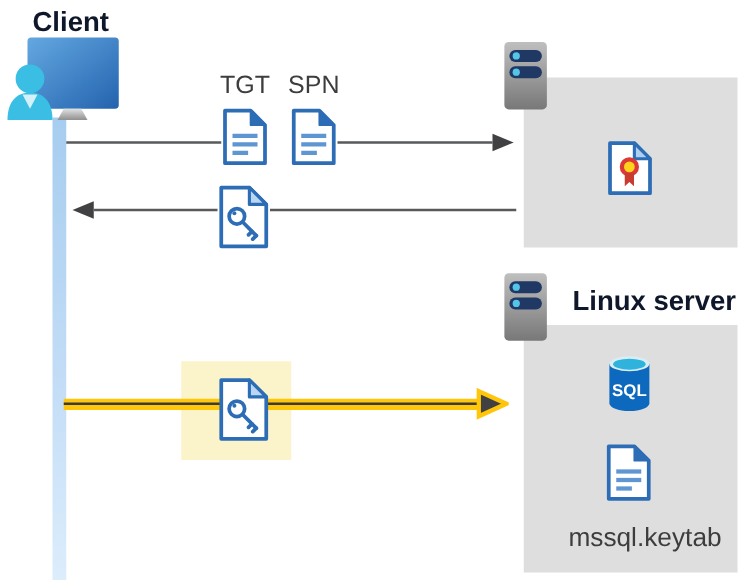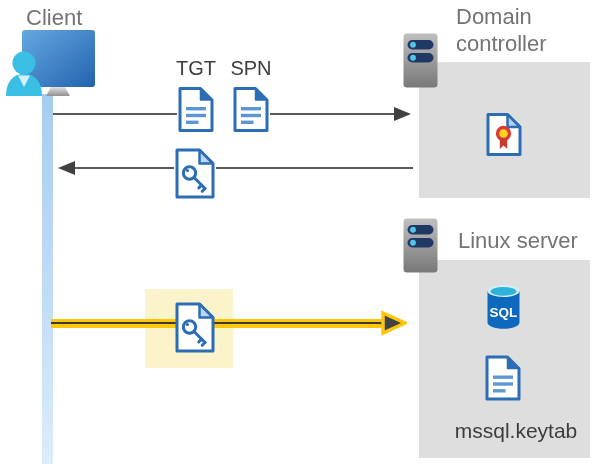--- a/index.html
+++ b/index.html
@@ -2,21 +2,21 @@
 <html><head>
 <meta charset="utf-8">
 <style>
   html,body{margin:0;padding:0;background:#fff;}
   #canvas{
     position:relative;width:600px;height:468px;background:#fff;overflow:hidden;
     font-family:"Liberation Sans","DejaVu Sans",sans-serif;
   }
   .abs{position:absolute;}
   .section-box{background:#DEDEDE;z-index:1;}
-  .title{font-weight:normal;font-size:22px;color:#737373;line-height:1.22;z-index:6;}
+  .title{font-weight:bold;font-size:22px;color:#0f172a;line-height:1.22;z-index:6;}
   .sublabel{font-size:20px;color:#3D3D3D;z-index:6;text-align:center;}
   .gray-line{height:2px;background:#58595B;z-index:3;}
   .head-right{width:0;height:0;border-top:7.5px solid transparent;border-bottom:7.5px solid transparent;border-left:17px solid #414042;z-index:3;}
   .head-left{width:0;height:0;border-top:7.5px solid transparent;border-bottom:7.5px solid transparent;border-right:17px solid #414042;z-index:3;}
   .icon{z-index:4;}
   #timeline{left:42px;top:94px;width:11px;height:370px;z-index:2;
     background:linear-gradient(180deg,#A6CDEF 0%,#C2DCF6 55%,#DCEDFC 100%);}
   #highlight-box{left:145px;top:289px;width:88px;height:79px;background:#FBF3CA;z-index:1;}
   #yellow-arrow{left:51px;top:310px;width:356px;height:26px;z-index:3;}
   #yellow-shaft{position:absolute;left:0;top:8.5px;width:334px;height:9px;background:#FFC60A;}
@@ -101,21 +101,20 @@
   <svg class="abs icon" style="left:174px;top:301px;" width="42" height="53" viewBox="0 0 42 53">
     <path d="M3 3 H25.5 L39 16.5 V50 H3 Z" fill="#fff" stroke="#2D6DB5" stroke-width="3" stroke-linejoin="round"></path>
     <path d="M25.5 3 V16.5 H39 Z" fill="#B9D6F2" stroke="#2D6DB5" stroke-width="2.5" stroke-linejoin="round"></path>
     <circle cx="15.5" cy="26" r="6.2" fill="none" stroke="#2D6DB5" stroke-width="3"></circle>
     <circle cx="13.5" cy="23.5" r="1.6" fill="#2D6DB5"></circle>
     <path d="M20.3 30.8 L31 41.5" stroke="#2D6DB5" stroke-width="3" stroke-linecap="round"></path>
     <path d="M27.6 38.1 L24.8 40.9" stroke="#2D6DB5" stroke-width="3" stroke-linecap="round"></path>
     <path d="M31 41.5 L28.2 44.3" stroke="#2D6DB5" stroke-width="3" stroke-linecap="round"></path>
   </svg>
 
-  <div class="abs title" style="left:456px;top:4px;width:120px;">Domain controller</div>
   <svg class="abs icon" style="left:403px;top:33px;" width="35" height="55" viewBox="0 0 35 55">
     <defs>
       <linearGradient id="gsrv1" x1="0" y1="0" x2="0" y2="1">
         <stop offset="0" stop-color="#BFBFBF"></stop>
           <stop offset="1" stop-color="#787878"></stop>
       </linearGradient>
     </defs>
     <rect x="0.5" y="0.5" width="34" height="54" rx="3.5" fill="url(#gsrv1)"></rect>
     <rect x="4.5" y="7" width="26" height="9.5" rx="4.75" fill="#1F3864"></rect>
     <circle cx="10" cy="11.75" r="2.9" fill="#55C4E9"></circle>

